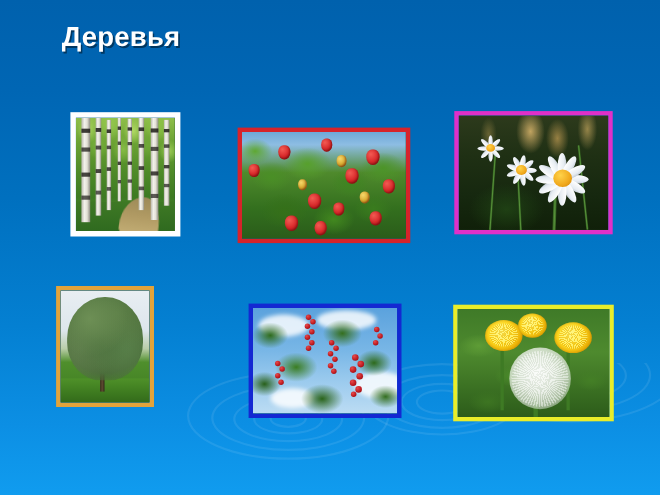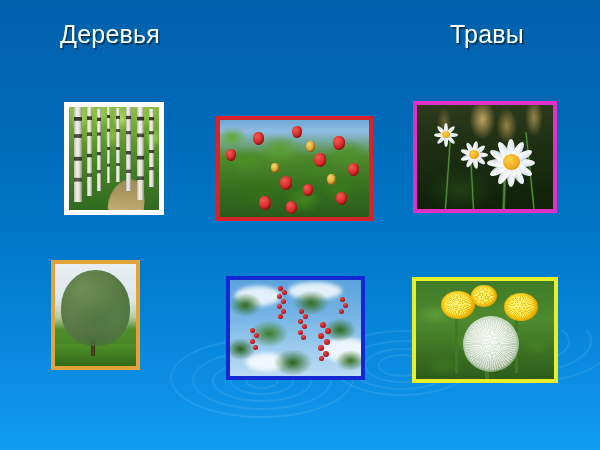--- a/index.html
+++ b/index.html
@@ -48,21 +48,21 @@
     position: absolute;
     top: 0; left: 0;
     width: 600px;
     height: 72px;
   }
   .heading {
     position: absolute;
     top: 20px;
     color: #ffffff;
     font-size: 25px;
-    font-weight: 400;
+    font-weight: 700;
     letter-spacing: 0.2px;
     white-space: nowrap;
     text-shadow: 1.5px 1.5px 0 rgba(0,0,0,0.45);
     transform: translateX(-50%);
   }
   #heading-trees  { left: 110px; }
   #heading-shrubs { left: 301px; }
   #heading-herbs  { left: 487px; }
 
   
@@ -339,21 +339,20 @@
 
     <div class="ripple" style="left:422px; top:-34px; width:190px; height:84px; border-width:2px;"></div>
     <div class="ripple" style="left:446px; top:-22px; width:142px; height:62px; border-width:2px;"></div>
     <div class="ripple" style="left:468px; top:-12px; width:98px;  height:43px; border-width:2px;"></div>
     <div class="ripple" style="left:486px; top:-5px;  width:62px;  height:27px; border-width:2px;"></div>
     <div class="ripple" style="left:502px; top:1px;   width:30px;  height:14px; border-width:2px;"></div>
   </div>
 
   <div class="headings">
     <div class="heading" id="heading-trees">Деревья</div>
-    <div class="heading" id="heading-herbs">Травы</div>
   </div>
 
   <div class="frame" id="frame-birch">
     <div class="photo">
       <div class="birch-bg"></div>
       <div class="birch-canopy"></div>
       <div class="birch-grass"></div>
       <div class="birch-path"></div>
       <div class="trunk" style="left:6%;  top:0;   width:8%; height:92%;"></div>
       <div class="trunk" style="left:20%; top:0;   width:6%; height:86%;"></div>

